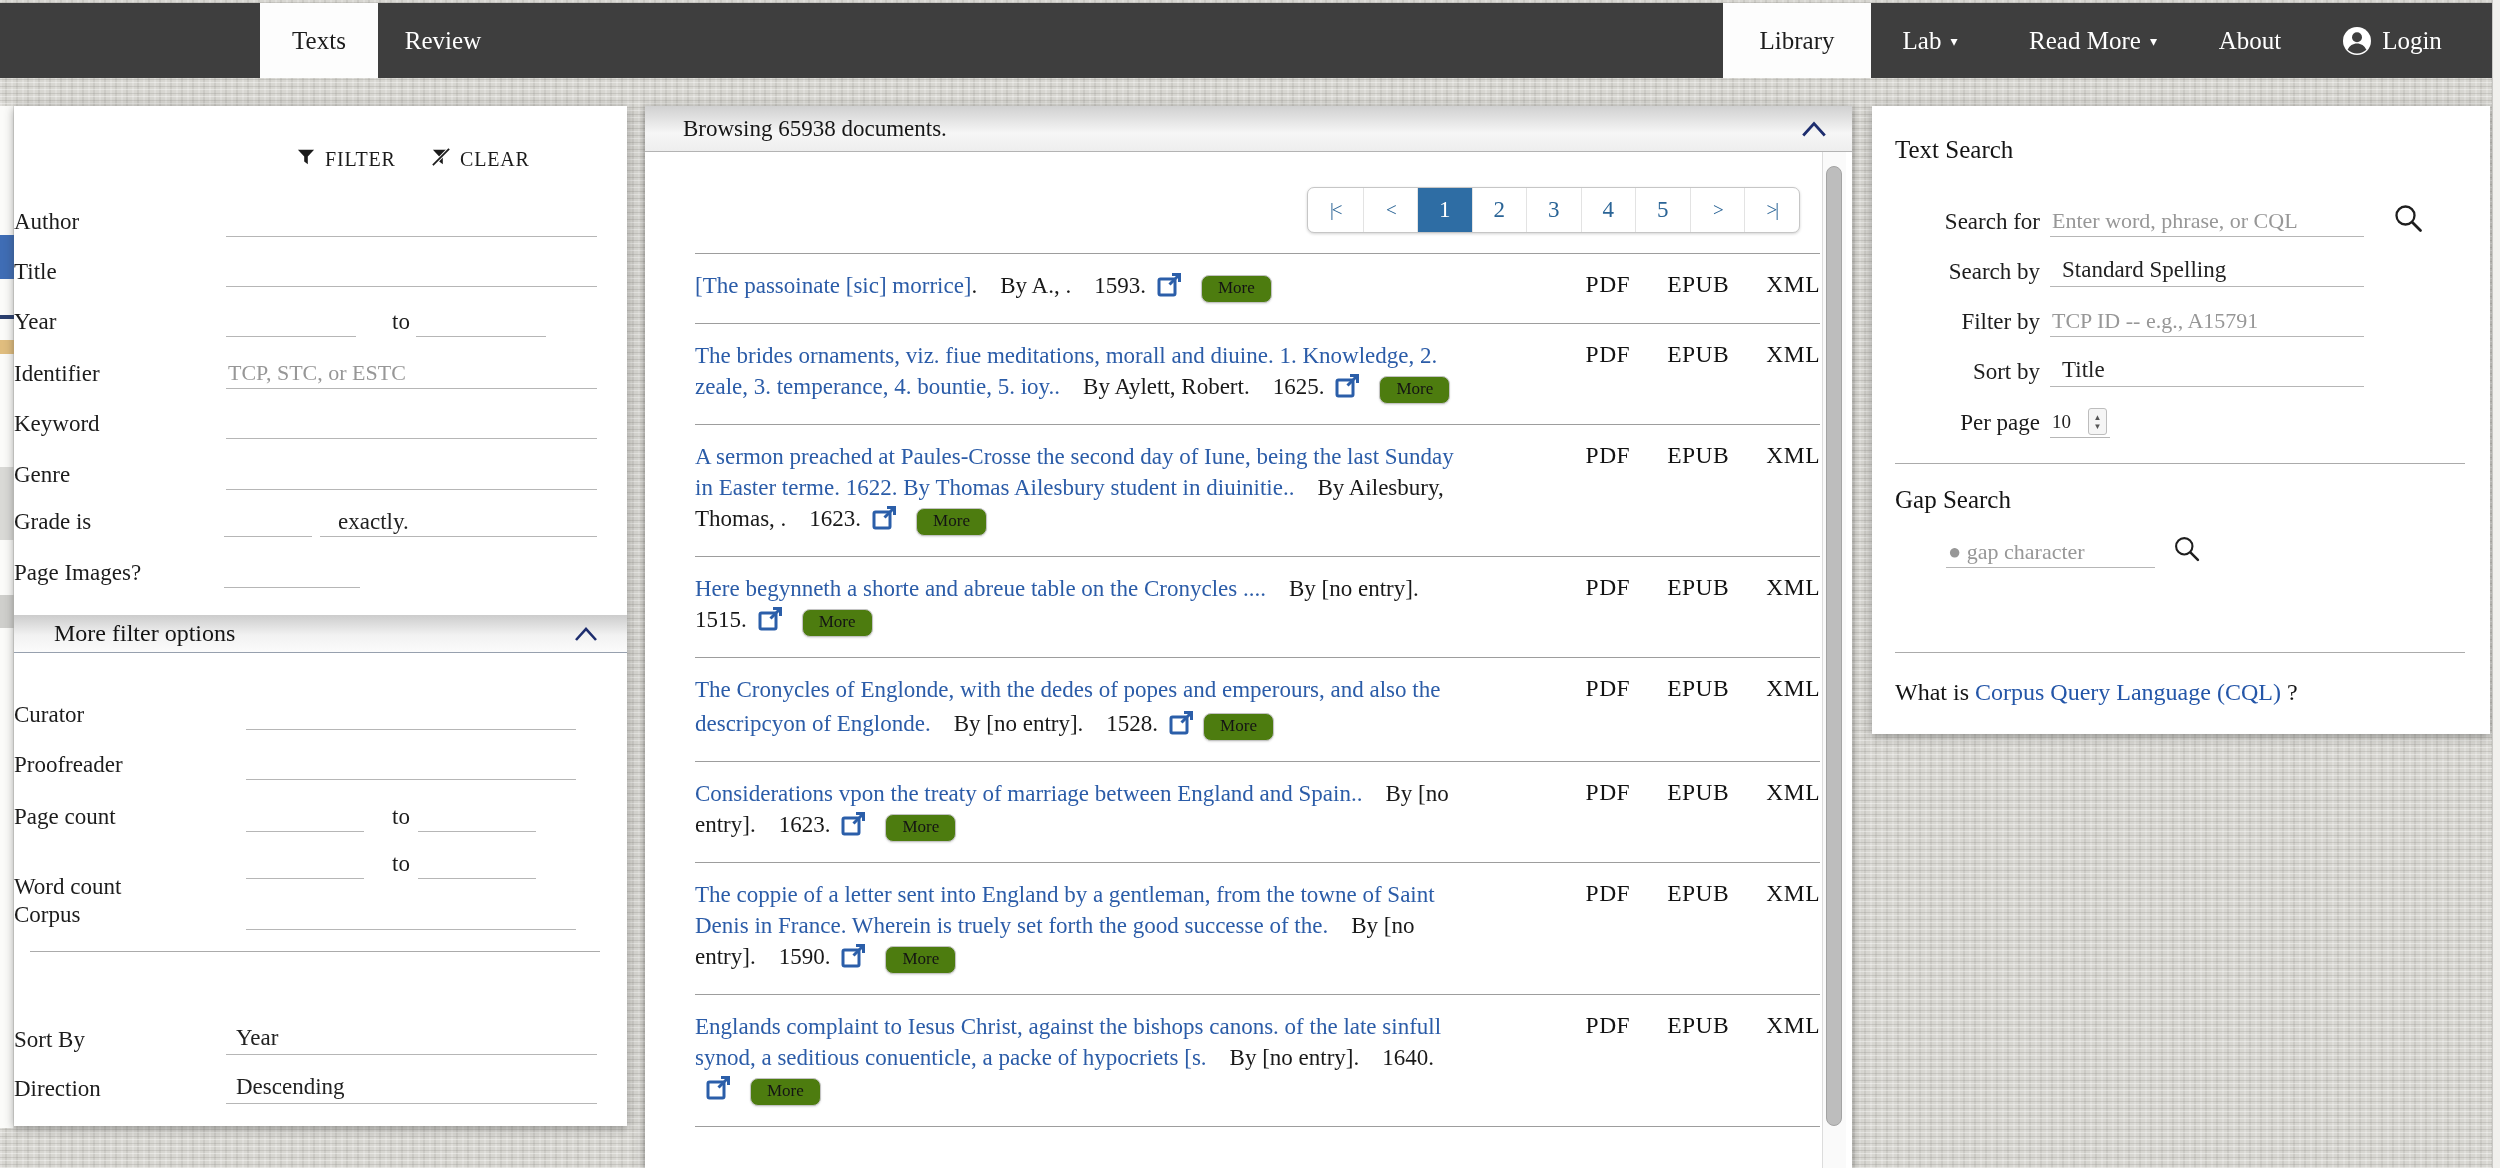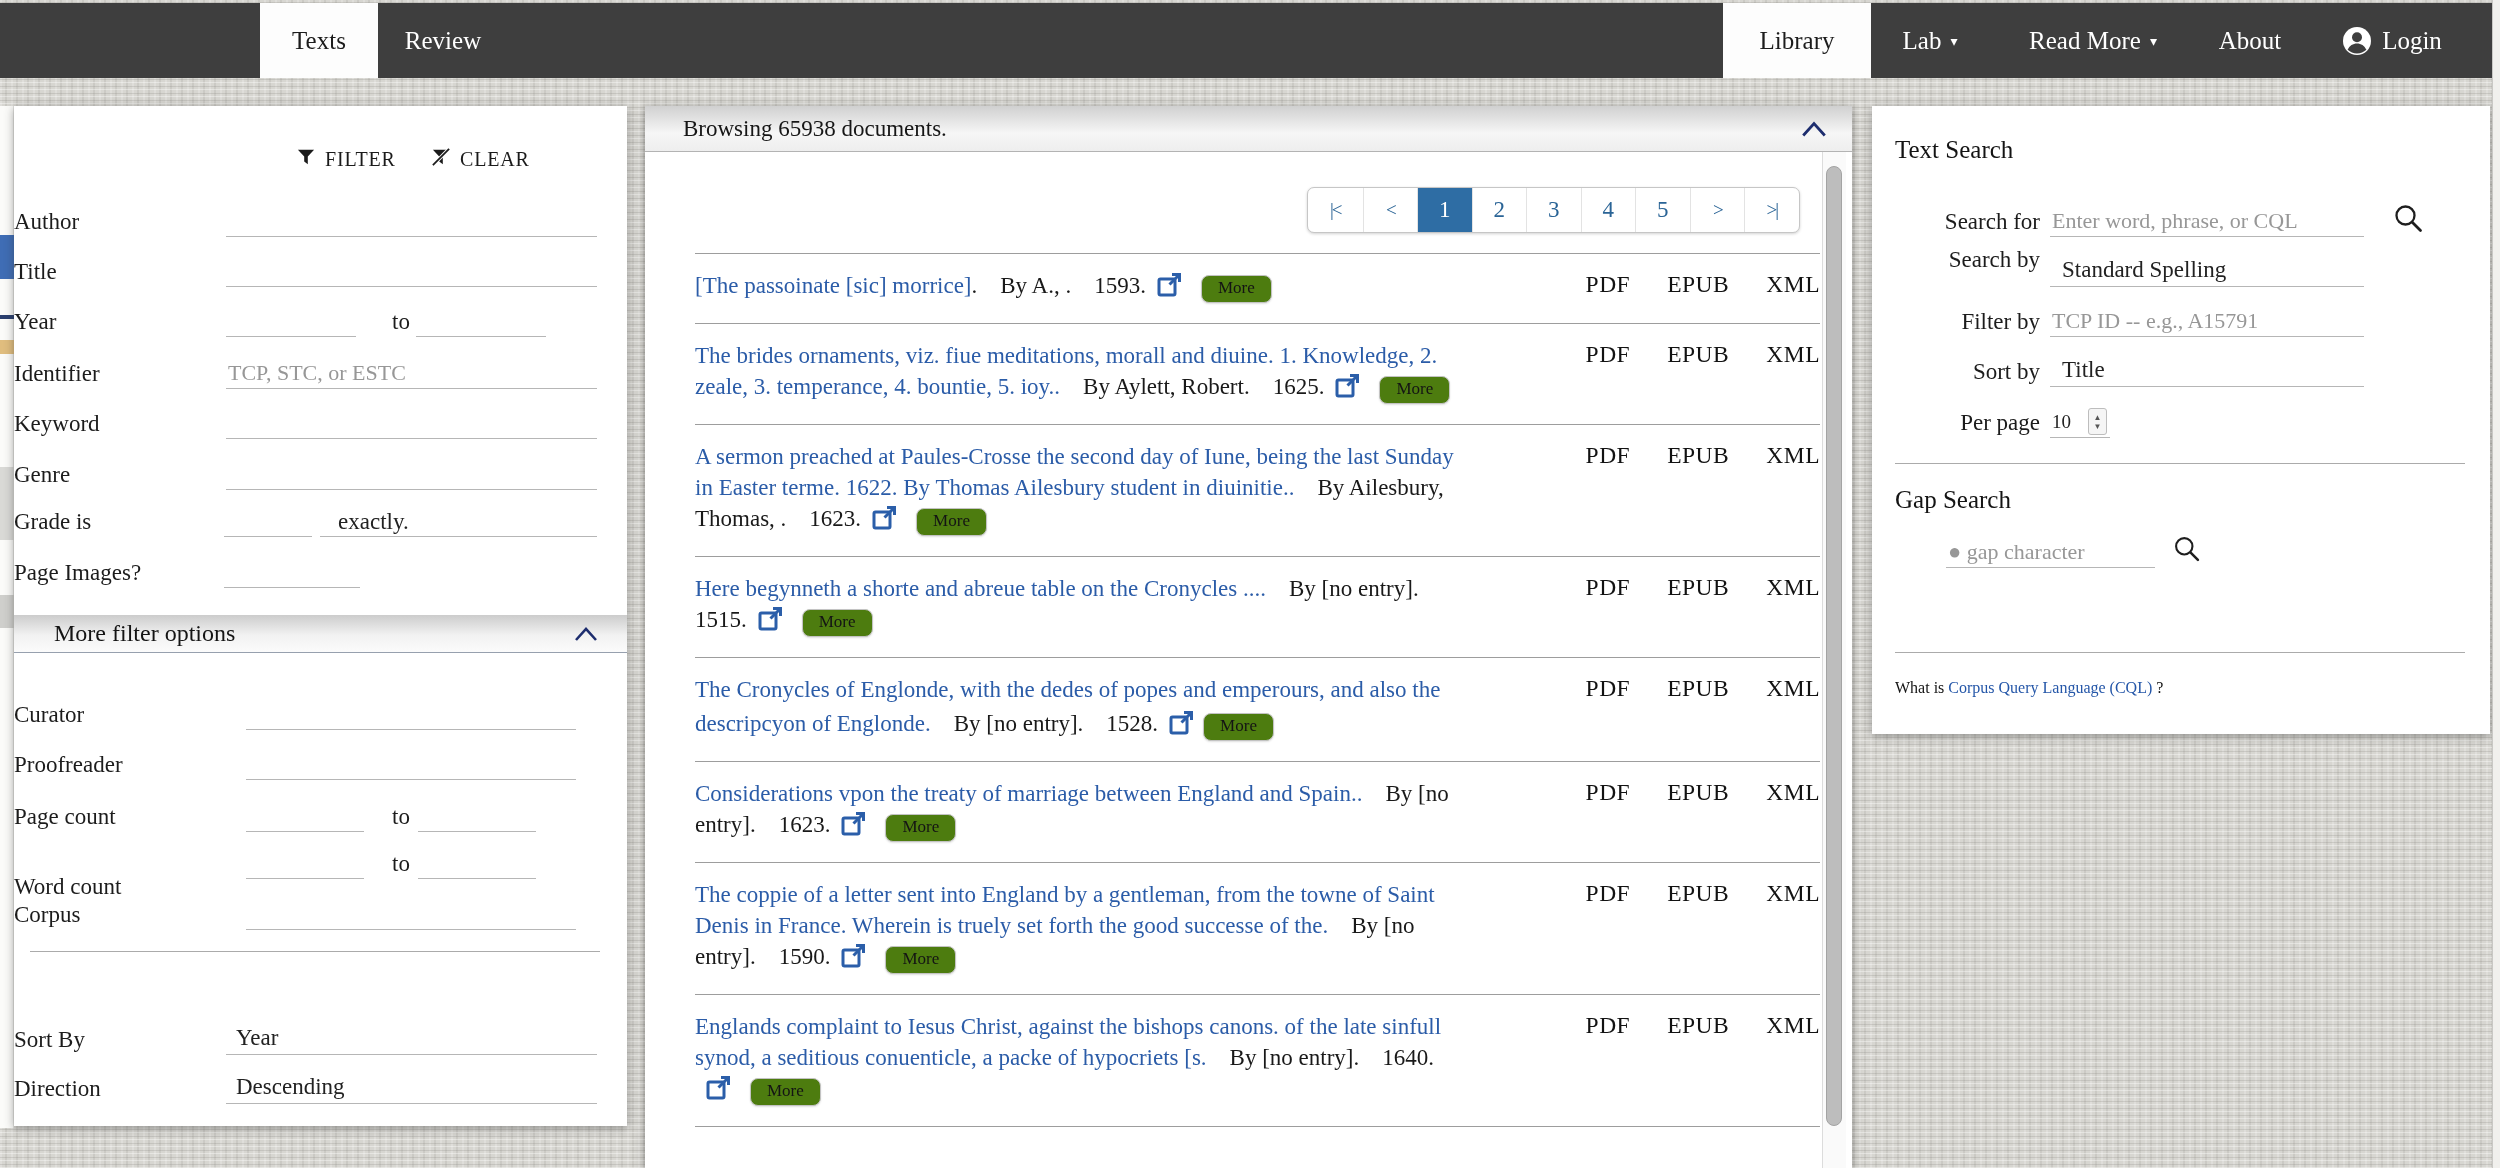--- a/index.html
+++ b/index.html
@@ -59,21 +59,21 @@
   .doc-formats { display:flex; gap:37px; align-items:flex-start; padding-top:1px; }
   .fmt { font-size:23.5px; color:#121212; letter-spacing:.5px; cursor:pointer; }
   .scroll-track { position:absolute; left:1177px; top:46px; bottom:0; width:24px; background:#fafafa; border-left:1px solid #dcdcdc; }
   .scroll-thumb { position:absolute; left:3px; top:14px; width:16px; height:960px; border-radius:9px; background:#bdbdbd; border:1px solid #a3a3a3; cursor:grab; }
   
   .search-panel { left:1872px; top:106px; width:618px; height:628px; }
   .sp-head { position:absolute; left:23px; font-size:25px; color:#141414; }
   .s-label { position:absolute; left:0; width:168px; text-align:right; font-size:23px; line-height:32px; }
   .icon-btn { position:absolute; background:none; border:none; cursor:pointer; }
   .spinner { position:absolute; width:19px; height:27px; border:1px solid #bdbdbd; border-radius:3px; background:#f5f5f5; display:flex; flex-direction:column; align-items:center; justify-content:center; font-size:8px; color:#555; line-height:9px; cursor:pointer; }
-  .whatis { position:absolute; left:23px; font-size:16px; color:#141414; }
+  .whatis { position:absolute; left:23px; font-size:24px; color:#141414; }
   .whatis a { color:#2456a8; text-decoration:none; cursor:pointer; }
   
   .page-gutter { position:absolute; right:0; top:0; width:8px; height:1168px; background:#f1f0ed; border-left:1px solid #c9c8c5; }
 </style>
 </head>
 <body>
 
 <header class="navbar">
   <div class="nav-block nav-item tab-active" style="left:260px;width:118px;">Texts</div>
   <div class="nav-block nav-item" style="left:390px;width:106px;">Review</div>
@@ -347,21 +347,21 @@
 <aside class="panel search-panel">
   <h2 class="sp-head" style="top:30px;font-weight:normal;">Text Search</h2>
 
   <span class="s-label" style="top:100px;">Search for</span>
   <div class="uline" style="left:178px;top:100px;width:314px;"><input placeholder="Enter word, phrase, or CQL" style=""></div>
   <button class="icon-btn" style="left:520px;top:96px;"><svg width="33" height="33" viewBox="0 0 33 33">
         <circle cx="13.5" cy="13.5" r="9" fill="none" stroke="#1e1e1e" stroke-width="2.3"></circle>
         <line x1="20.5" y1="20.5" x2="28.5" y2="28.5" stroke="#1e1e1e" stroke-width="2.8" stroke-linecap="round"></line>
       </svg></button>
 
-  <span class="s-label" style="top:138px;">Search by</span>
+  <span class="s-label" style="top:150px;">Search by</span>
   <div class="uline" style="left:178px;top:150px;width:314px;">
     <span class="val" style="left:12px;top:-2px;">Standard Spelling</span>
   </div>
 
   <span class="s-label" style="top:200px;padding-left:20px;">Filter by</span>
   <div class="uline" style="left:178px;top:200px;width:314px;"><input placeholder="TCP ID -- e.g., A15791" style=""></div>
 
   <span class="s-label" style="top:250px;">Sort by</span>
   <div class="uline" style="left:178px;top:250px;width:314px;">
     <span class="val" style="left:12px;top:-2px;">Title</span>

